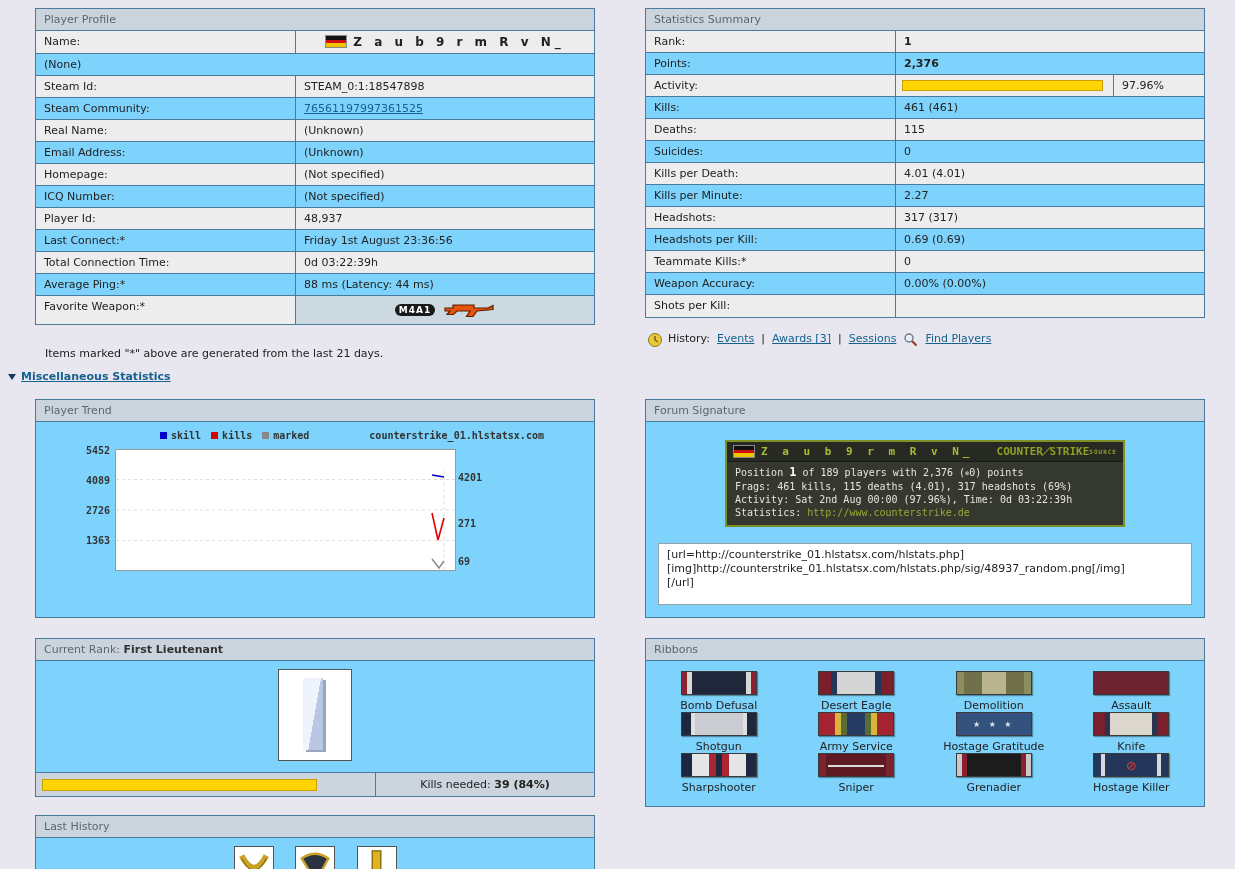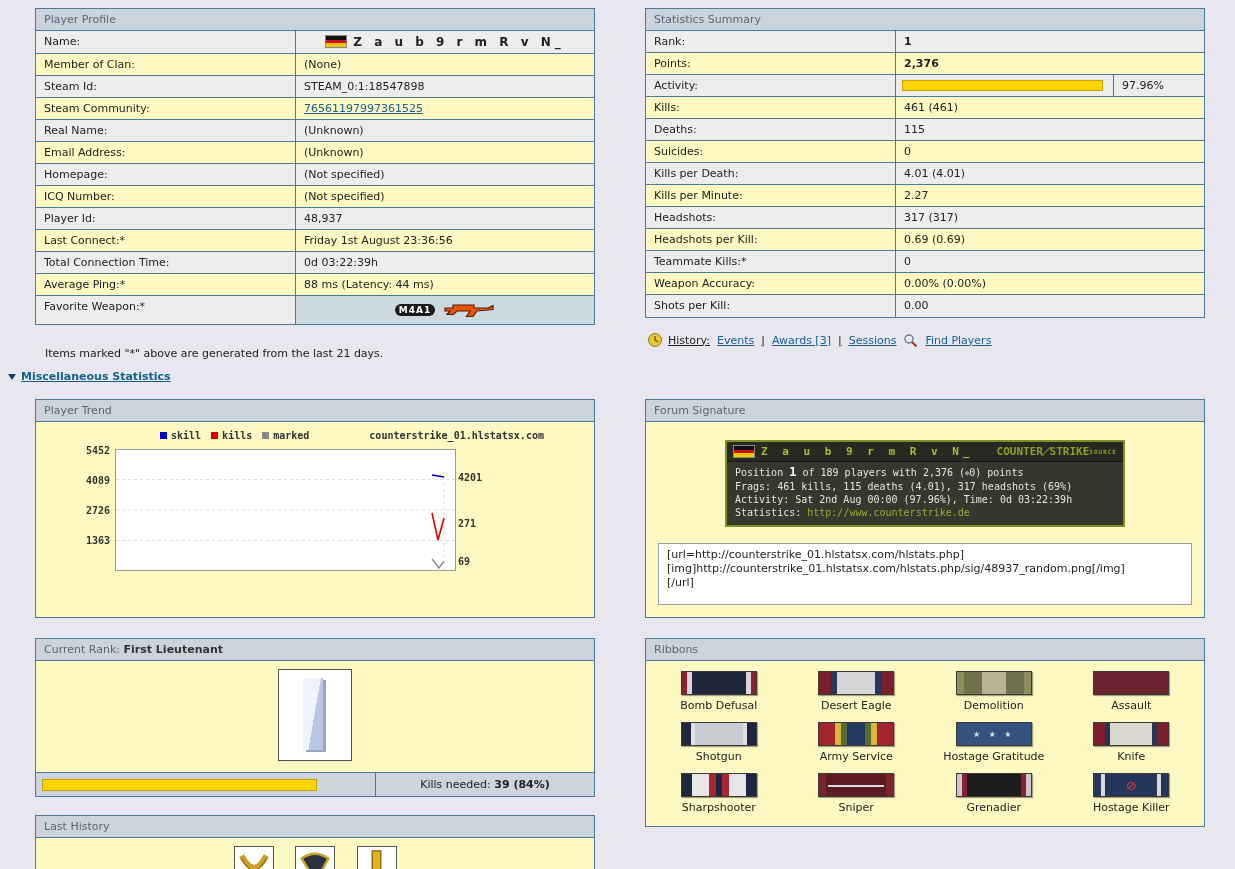--- a/index.html
+++ b/index.html
@@ -11,21 +11,21 @@
     padding: 8px;
     width: 1235px;
   }
   .cols {
     display: grid;
     grid-template-columns: 560px 560px;
     column-gap: 50px;
     margin-left: 27px;
   }
   
-  .panel { border: 1px solid #4a7a9e; background: #fef9c3; }
+  .panel { border: 1px solid #4a7a9e; background: #7dd3fc; }
   .panel-header {
     background: #cbd3dc;
     color: #5a6772;
     padding: 4px 8px;
     border-bottom: 1px solid #4a7a9e;
   }
   .trow { display: flex; border-bottom: 1px solid #4a7a9e; min-height: 22px; }
   .trow:last-child { border-bottom: none; }
   .trow:nth-child(even) { background: #ededed; }
   .tlabel { width: 260px; padding: 4px 8px; border-right: 1px solid #4a7a9e; }
@@ -52,21 +52,21 @@
   .wbadge {
     background: #1a1a1a; color: #fff; font-size: 9px; font-weight: bold;
     padding: 1px 4px; border-radius: 6px; letter-spacing: 1px;
   }
   
   .act-cell { display: flex; padding: 0; }
   .act-barbox { width: 218px; border-right: 1px solid #4a7a9e; padding: 5px 6px; display:flex; align-items:center; }
   .act-fill { height: 11px; background: #ffd400; border: 1px solid #c8a000; }
   .act-pct { padding: 4px 8px; }
   
-  .histline { margin: 14px 0 0 2px; display: flex; align-items: center; gap: 5px; text-decoration: underline; }
+  .histline { margin: 14px 0 0 2px; display: flex; align-items: flex-start; gap: 5px; }
   .histline a { margin: 0 2px; }
   .note { margin: 22px 0 0 10px; color: #222; }
   .linkline { margin-top: 10px; }
   
   .trend-body { padding: 6px 4px 10px 4px; }
   .legend-row { display: flex; align-items: center; font-family: "DejaVu Sans Mono", monospace; font-size: 10px; font-weight: bold; color: #333; margin: 2px 0 0 110px; }
   .lg-sq { display: inline-block; width: 7px; height: 7px; margin: 0 4px 0 10px; }
   .legend-title { margin-left: 60px; }
   .trend-svg { display: block; }
   .trend-svg text { font-family: "DejaVu Sans Mono", monospace; font-size: 10px; font-weight: bold; fill: #333; }
@@ -100,21 +100,21 @@
     box-shadow: 3px 2px 0 #9aa6c0;
   }
   .rank-progress-row { display: flex; border-top: 1px solid #4a7a9e; background: #ccd5dd; }
   .rp-left { width: 340px; padding: 4px 6px; border-right: 1px solid #4a7a9e; display: flex; align-items: center; }
   .rp-fill { height: 12px; background: #ffd400; border: 1px solid #c8a000; }
   .rp-right { flex: 1; text-align: center; padding: 5px 4px; }
   
   .rh-body { padding: 8px; text-align: center; }
   .rh-box { display: inline-block; width: 40px; height: 44px; border: 1px solid #555; background: #fff; margin: 0 9px; vertical-align: middle; }
   
-  .rib-body { padding: 10px 4px 12px 4px; display: grid; grid-template-columns: repeat(4, 1fr); row-gap: 10px; }
+  .rib-body { padding: 10px 4px 12px 4px; display: grid; grid-template-columns: repeat(4, 1fr); }
   .rib-cell { text-align: center; }
   .rib {
     width: 76px; height: 24px; margin: 0 auto 4px auto; border: 1px solid #3a3a3a;
     box-shadow: 1px 1px 1px rgba(0,0,0,.35); position: relative;
     display: flex; align-items: center; justify-content: center;
     font-size: 8px; color: #ddd; overflow: hidden;
   }
   .rb-bomb      { background: linear-gradient(90deg,#8a2030 0 7%,#d8d8d8 7% 13%,#20273a 13% 87%,#d8d8d8 87% 93%,#8a2030 93% 100%); }
   .rb-deagle    { background: linear-gradient(90deg,#7a1f2b 0 16%,#24365a 16% 24%,#d5d5d5 24% 76%,#24365a 76% 84%,#7a1f2b 84% 100%); color:#444; }
   .rb-demo      { background: linear-gradient(90deg,#8d8d5e 0 10%,#70704a 10% 34%,#b9b390 34% 66%,#70704a 66% 90%,#8d8d5e 90% 100%); color:#333; }
@@ -141,21 +141,20 @@
     <div class="panel">
       <div class="panel-header">Player Profile</div>
 
       <div class="trow">
         <div class="tlabel">Name:</div>
         <div class="tvalue name-cell">
           <span class="flag"></span><span class="pname">Z a u b 9 r m R v N_</span>
         </div>
       </div>
       <div class="trow">
-        <div class="tlabel">Member of Clan:</div>
         <div class="tvalue">(None)</div>
       </div>
       <div class="trow">
         <div class="tlabel">Steam Id:</div>
         <div class="tvalue">STEAM_0:1:18547898</div>
       </div>
       <div class="trow">
         <div class="tlabel">Steam Community:</div>
         <div class="tvalue"><a href="#">76561197997361525</a></div>
       </div>
@@ -256,21 +255,20 @@
       <div class="trow">
         <div class="tlabel">Teammate Kills:*</div>
         <div class="tvalue">0</div>
       </div>
       <div class="trow">
         <div class="tlabel">Weapon Accuracy:</div>
         <div class="tvalue">0.00% (0.00%)</div>
       </div>
       <div class="trow">
         <div class="tlabel">Shots per Kill:</div>
-        <div class="tvalue">0.00</div>
       </div>
     </div>
 
     <div class="histline">
       <svg width="16" height="16" viewBox="0 0 16 16">
         <circle cx="8" cy="8" r="6.5" fill="#e8c83a" stroke="#8a7a20"></circle>
         <path d="M8 4 L8 8 L11 10" stroke="#6a5a10" stroke-width="1.4" fill="none"></path>
       </svg>
       <span>History:</span>
       <a href="#">Events</a>

